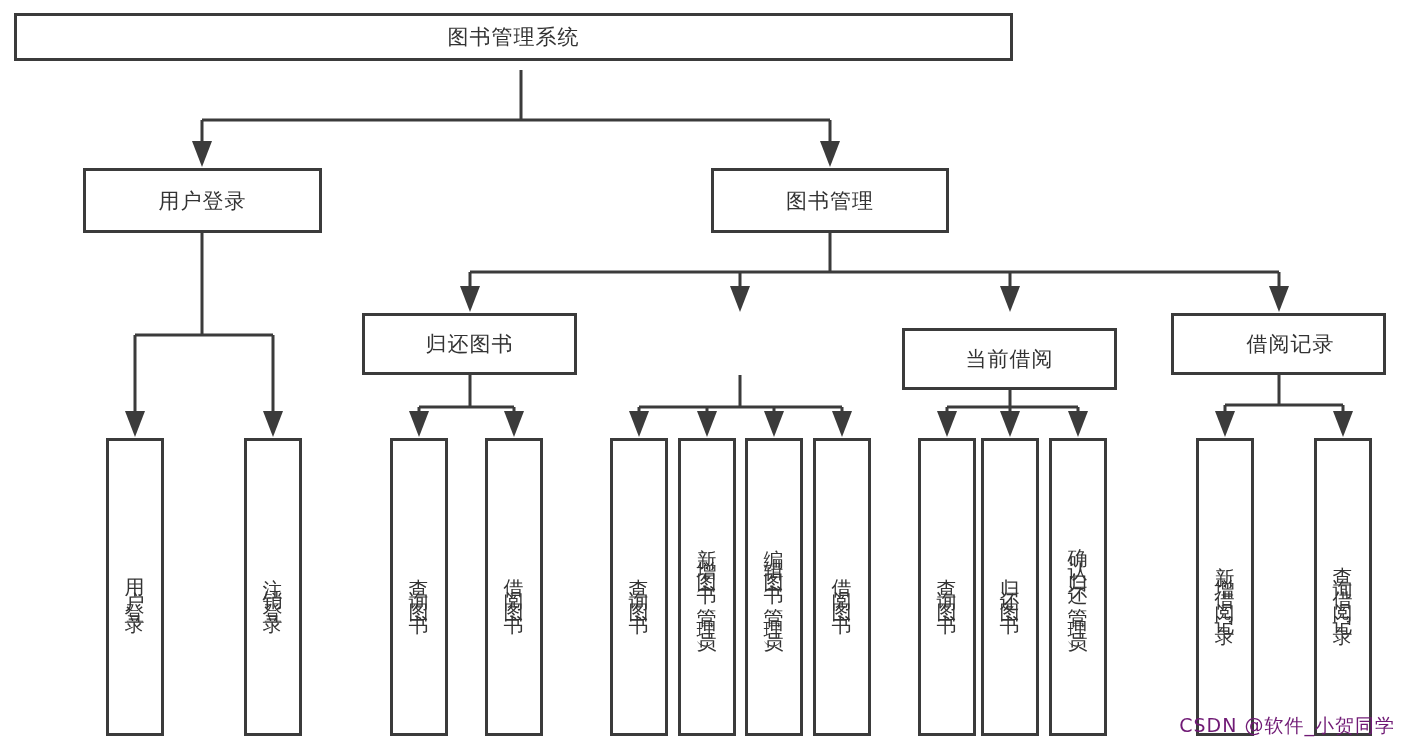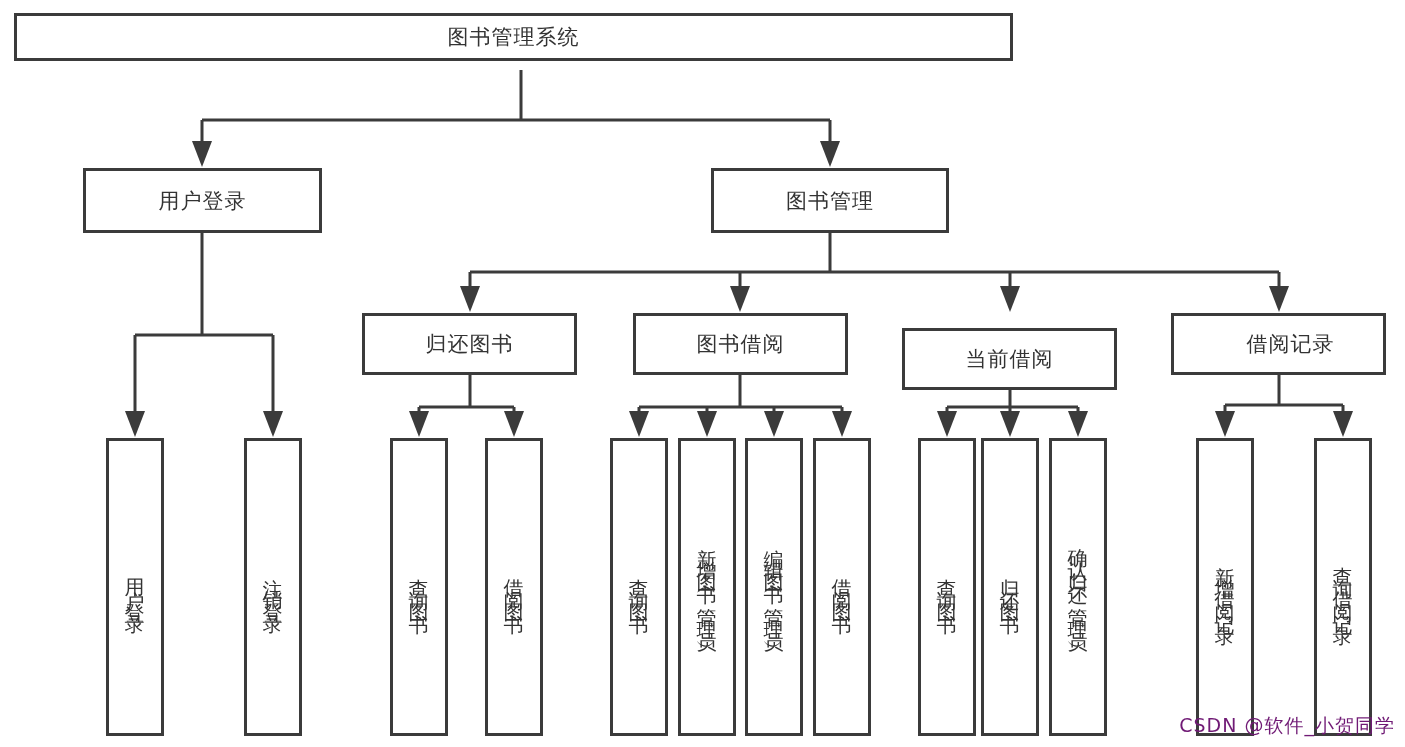--- a/index.html
+++ b/index.html
@@ -89,23 +89,20 @@
   <div class="box hbox n-b0">
     <span>用户登录</span>
   </div>
   <div class="box hbox n-b1">
     <span>图书管理</span>
   </div>
 
   <div class="box hbox n-m0">
     <span>归还图书</span>
   </div>
-  <div class="box hbox n-m1">
-    <span>图书借阅</span>
-  </div>
   <div class="box hbox n-m2">
     <span>当前借阅</span>
   </div>
   <div class="box hbox n-m3">
     <span>借阅记录</span>
   </div>
 
   <div class="box vbox n-f0">
     <span>用户登录</span>
   </div>

